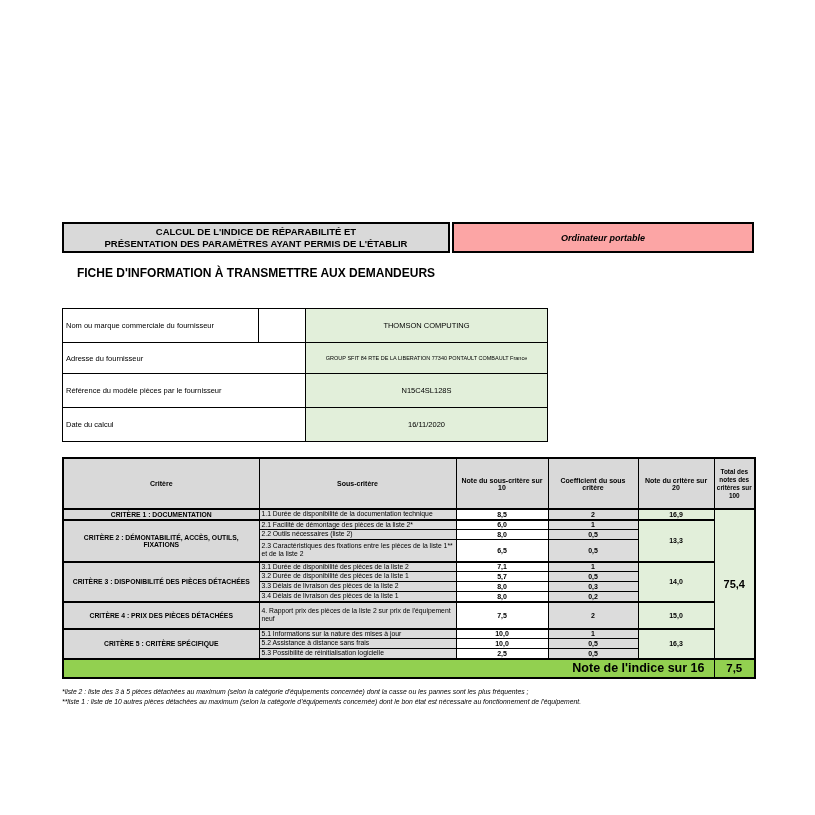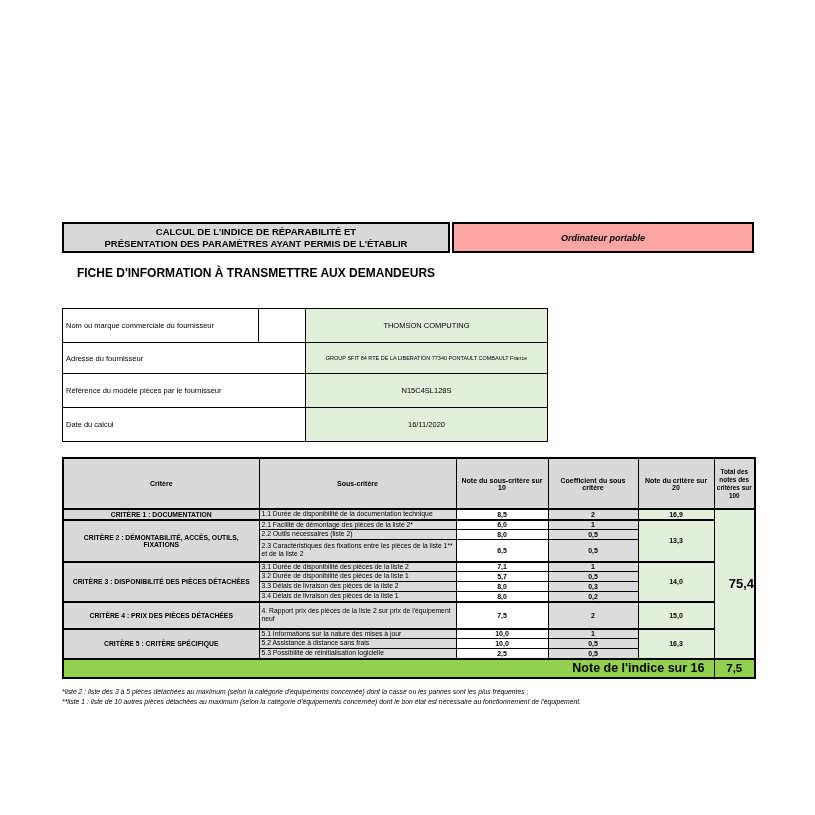--- a/index.html
+++ b/index.html
@@ -33,21 +33,21 @@
   
   .main { margin-top:15px; border:2px solid #000; width:692px; }
   .main th, .main td { border:1px solid #000; overflow:hidden; }
   .main th { background:#d9d9d9; font-weight:bold; font-size:7px; height:51px; padding:0 2px; }
   .main th.tiny { font-size:6.4px; line-height:8px; }
   .crit  { background:#d9d9d9; font-weight:bold; font-size:6.8px; text-align:center; padding:0 2px; }
   .sub   { background:#dcdcdc; font-size:6.8px; line-height:8.5px; padding:0 2px; text-align:left; }
   .note  { background:#ffffff; font-weight:bold; font-size:7px; text-align:center; }
   .coef  { background:#dcdcdc; font-weight:bold; font-size:7px; text-align:center; }
   .n20   { background:#e2efda; font-weight:bold; font-size:7px; text-align:center; }
-  .total { background:#e2efda; font-weight:bold; font-size:13px; text-align:right; }
+  .total { background:#e2efda; font-weight:bold; font-size:11px; text-align:center; }
   .r1 { height:10px; }
   .r2 { height:22px; }
   .r3 { height:27px; }
   tr.grp td { border-top:2px solid #000; }
   tr.final td { border-top:2px solid #000; background:#92d050; height:19px; }
   tr.final .flabel { text-align:right; font-weight:bold; font-size:12.5px; padding-right:9px; }
   tr.final .fval { text-align:center; font-weight:bold; font-size:11.5px; border-left:1.5px solid #000; }
 
   
   .notes { margin-top:8px; font-style:italic; font-size:6.8px; line-height:10.5px; }

